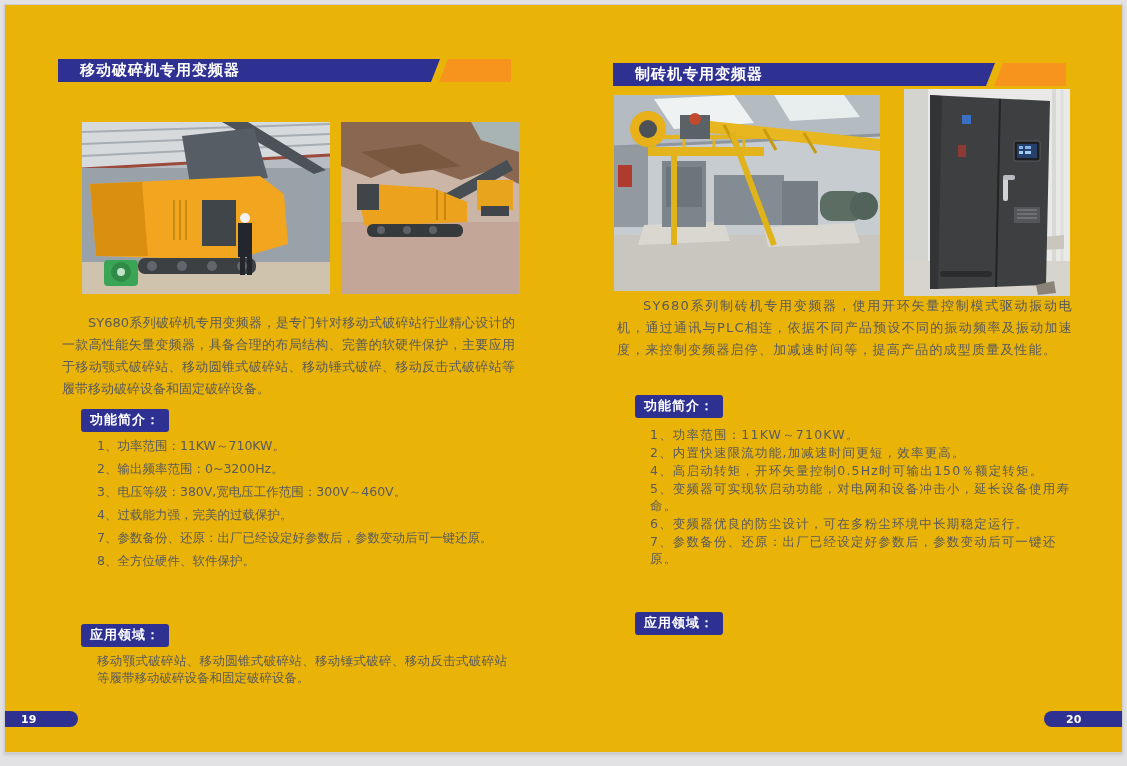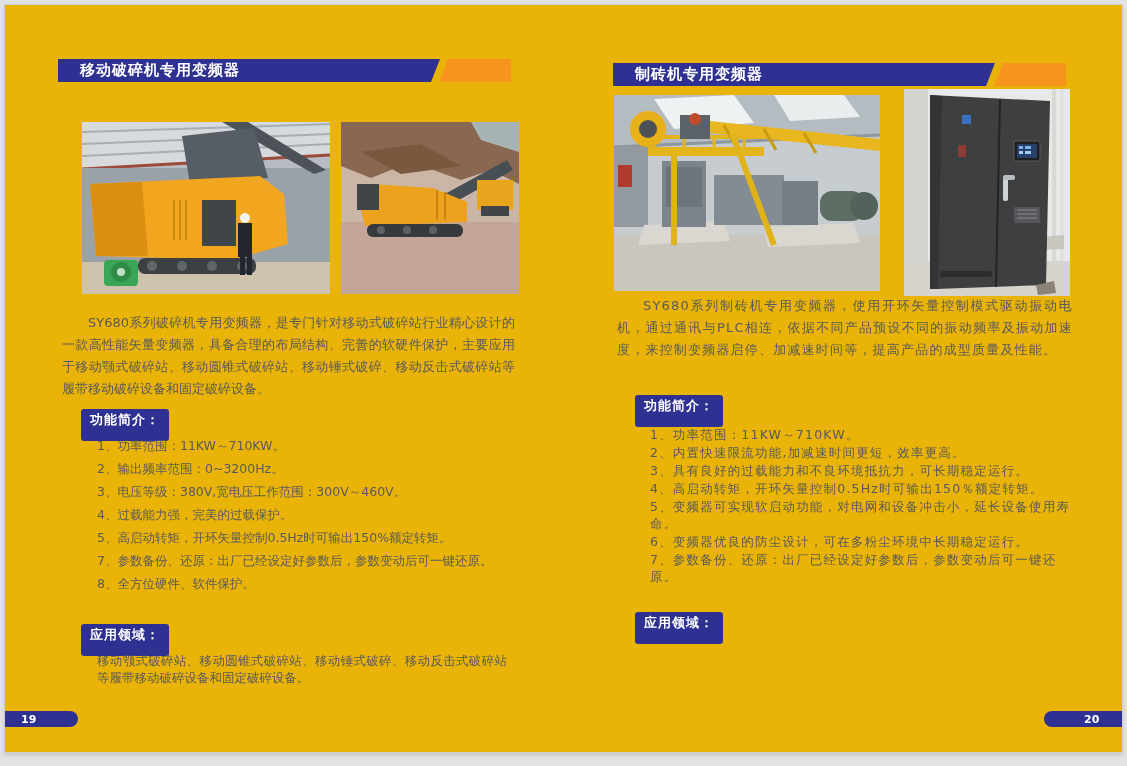--- a/index.html
+++ b/index.html
@@ -43,40 +43,40 @@
   .photo svg{display:block;width:100%;height:100%;}
   
   .intro{
     position:absolute;font-size:13px;line-height:22px;
     text-align:justify;text-indent:2em;color:#595a5c;
   }
   .badge{
     position:absolute;display:inline-block;
     background:var(--accent-blue);color:#ffffff;
     font-size:13px;font-weight:bold;
-    padding:2px 9px 12px 9px;border-radius:3px;letter-spacing:1px;
+    padding:2px 9px 3px 9px;border-radius:3px;letter-spacing:1px;
     white-space:nowrap;
   }
   ul.features{position:absolute;list-style:none;font-size:12.5px;color:#595a5c;}
   ul.features li{line-height:17px;}
   ul.features.left-list li{margin-bottom:6px;}
   ul.features.right-list li{margin-bottom:1px;letter-spacing:1.2px;}
   .apps-text{
     position:absolute;font-size:12.5px;line-height:17px;
     color:#595a5c;text-align:justify;
   }
   
   .page-pill{
     position:absolute;top:706px;height:16px;
     background:var(--accent-blue);
     color:#ffffff;font-size:11px;font-weight:bold;
     display:flex;align-items:center;
   }
   .pill-left{left:0;width:73px;border-radius:0 9px 9px 0;padding-left:16px;}
-  .pill-right{right:0;width:78px;border-radius:9px 0 0 9px;justify-content:flex-start;padding-left:40px;}
+  .pill-right{right:0;width:78px;border-radius:9px 0 0 9px;justify-content:flex-start;padding-left:22px;}
 </style>
 </head>
 <body>
 
 <div class="page">
 
   <div class="title-bar" style="left:53px;top:54px;">
     <div class="bar-blue">
       <span>移动破碎机专用变频器</span>
     </div>
@@ -139,21 +139,20 @@
 
   <p class="intro" style="left:57px;top:307px;width:453px;">SY680系列破碎机专用变频器，是专门针对移动式破碎站行业精心设计的一款高性能矢量变频器，具备合理的布局结构、完善的软硬件保护，主要应用于移动颚式破碎站、移动圆锥式破碎站、移动锤式破碎、移动反击式破碎站等履带移动破碎设备和固定破碎设备。</p>
 
   <span class="badge" style="left:76px;top:404px;">功能简介：</span>
 
   <ul class="features left-list" style="left:92px;top:432px;width:420px;">
     <li>1、功率范围：11KW～710KW。</li>
     <li>2、输出频率范围：0~3200Hz。</li>
     <li>3、电压等级：380V,宽电压工作范围：300V～460V。</li>
     <li>4、过载能力强，完美的过载保护。</li>
-    <li>5、高启动转矩，开环矢量控制0.5Hz时可输出150%额定转矩。</li>
     <li>7、参数备份、还原：出厂已经设定好参数后，参数变动后可一键还原。</li>
     <li>8、全方位硬件、软件保护。</li>
   </ul>
 
   <span class="badge" style="left:76px;top:619px;">应用领域：</span>
 
   <p class="apps-text" style="left:92px;top:647px;width:410px;">移动颚式破碎站、移动圆锥式破碎站、移动锤式破碎、移动反击式破碎站等履带移动破碎设备和固定破碎设备。</p>
 
   <div class="title-bar" style="left:608px;top:58px;">
     <div class="bar-blue">
@@ -229,21 +228,20 @@
     </svg>
   </div>
 
   <p class="intro" style="left:612px;top:290px;width:456px;letter-spacing:1.2px;">SY680系列制砖机专用变频器，使用开环矢量控制模式驱动振动电机，通过通讯与PLC相连，依据不同产品预设不同的振动频率及振动加速度，来控制变频器启停、加减速时间等，提高产品的成型质量及性能。</p>
 
   <span class="badge" style="left:630px;top:390px;">功能简介：</span>
 
   <ul class="features right-list" style="left:645px;top:421px;width:428px;">
     <li>1、功率范围：11KW～710KW。</li>
     <li>2、内置快速限流功能,加减速时间更短，效率更高。</li>
-    <li>3、具有良好的过载能力和不良环境抵抗力，可长期稳定运行。</li>
     <li>4、高启动转矩，开环矢量控制0.5Hz时可输出150％额定转矩。</li>
     <li>5、变频器可实现软启动功能，对电网和设备冲击小，延长设备使用寿命。</li>
     <li>6、变频器优良的防尘设计，可在多粉尘环境中长期稳定运行。</li>
     <li>7、参数备份、还原：出厂已经设定好参数后，参数变动后可一键还原。</li>
   </ul>
 
   <span class="badge" style="left:630px;top:607px;">应用领域：</span>
 
 
   <div class="page-pill pill-left">

